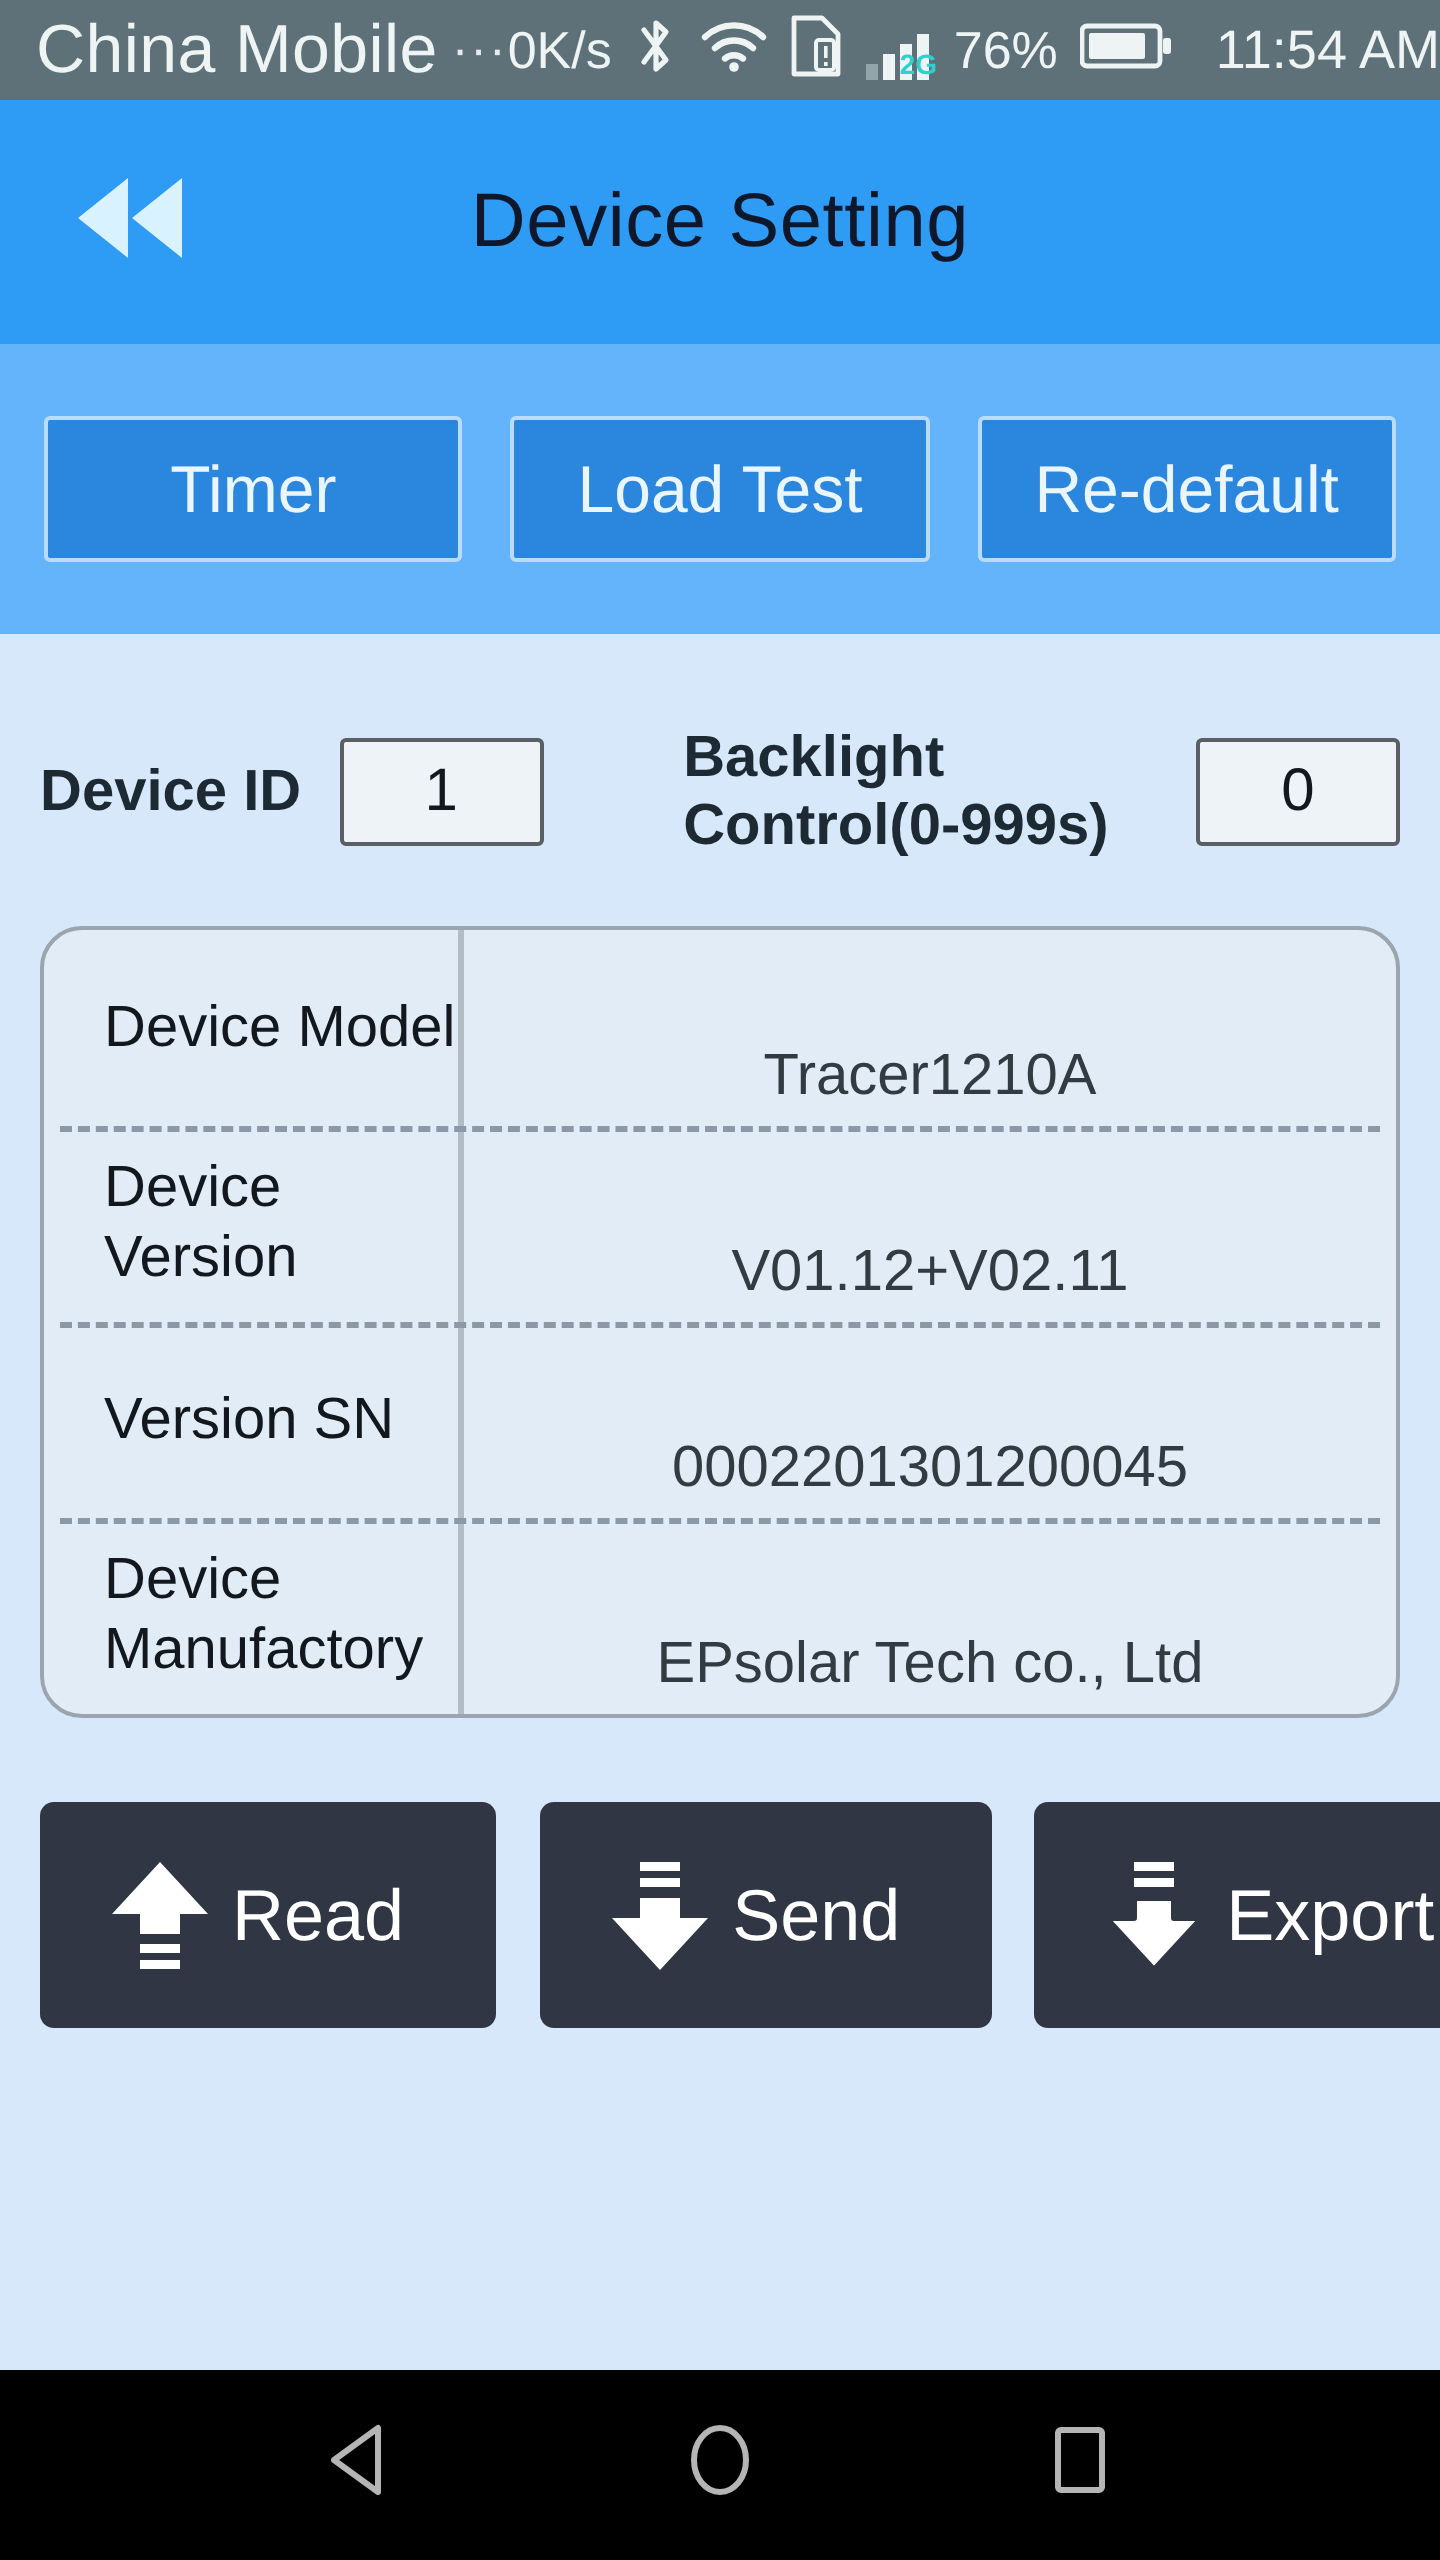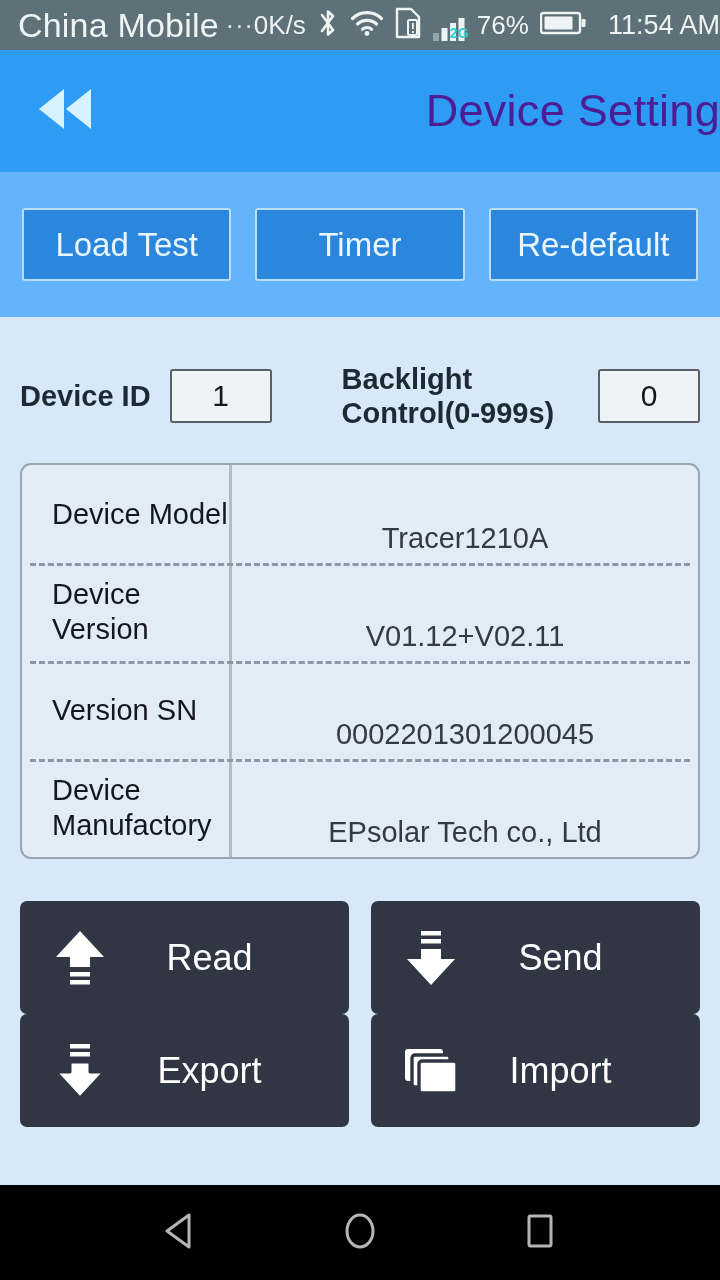--- a/index.html
+++ b/index.html
@@ -51,22 +51,22 @@
     display: flex; align-items: center;
     position: relative;
   }
   .backbtn {
     position: absolute; left: 22px; top: 50%;
     transform: translateY(-50%);
     width: 86px; height: 70px;
     display: flex; align-items: center; justify-content: center;
   }
   .title {
-    width: 100%; text-align: right;
-    font-size: 45px; color: #4c1d95; font-weight: 400;
+    width: 100%; text-align: center;
+    font-size: 38px; color: #0f172a; font-weight: 400;
     letter-spacing: .3px;
   }
 
   
   .btnband {
     height: 145px; flex: 0 0 145px;
     background: #63b4fb;
     display: flex; align-items: center;
     padding: 0 22px; gap: 24px;
   }
@@ -110,21 +110,21 @@
   }
   #device-id-box { width: 102px; margin-left: 19px; }
   #backlight-box { width: 102px; }
   .gap-a { width: 70px; }
   .gap-flex { flex: 1 1 auto; }
 
   
   .infotable {
     background: #e2ecf6;
     border: 2px solid #9aa5ae;
-    border-radius: 11px;
+    border-radius: 21px;
     overflow: hidden;
     margin-bottom: 42px;
   }
   .trow { display: flex; align-items: stretch; min-height: 98px; position: relative; }
   .trow + .trow::before {
     content: ""; position: absolute; top: 0; left: 8px; right: 8px;
     border-top: 3px dashed #8b99a6;
   }
   .tkey {
     width: 210px; flex: 0 0 210px;
@@ -137,21 +137,21 @@
   .tval {
     flex: 1 1 auto;
     display: flex; align-items: center; justify-content: center;
     font-size: 29px; color: #333b42;
     padding: 0 14px;
     text-align: center;
     margin-top: 48px;
   }
 
   
-  .actions { display: flex; flex-direction: column; }
+  .actions { display: flex; flex-direction: row; gap: 21px; }
   .arow { display: flex; gap: 22px; }
   .abtn {
     flex: 1 1 0; height: 113px;
     background: #303643;
     border: none; border-radius: 7px;
     display: flex; align-items: center;
     color: #ffffff;
     font-size: 36px;
     font-family: "Liberation Sans", sans-serif;
     padding: 0 24px;
@@ -237,22 +237,22 @@
         <svg width="64" height="46" viewBox="0 0 64 46">
           <path d="M31 3 L31 43 L6 23 Z" fill="#d8f2ff"></path>
           <path d="M58 3 L58 43 L33 23 Z" fill="#d8f2ff"></path>
         </svg>
       </span>
     </div>
     <div class="title">Device Setting</div>
   </div>
 
   <div class="btnband">
+    <div class="bandbtn">Timer</div>
     <div class="bandbtn">Load Test</div>
-    <div class="bandbtn">Timer</div>
     <div class="bandbtn">Re-default</div>
   </div>
 
   <div class="body">
 
     <div class="fieldrow">
       <span class="flabel">Device ID</span>
       <div class="fbox" id="device-id-box">1</div>
       <span class="gap-a"></span>
       <div class="flabel wide">

